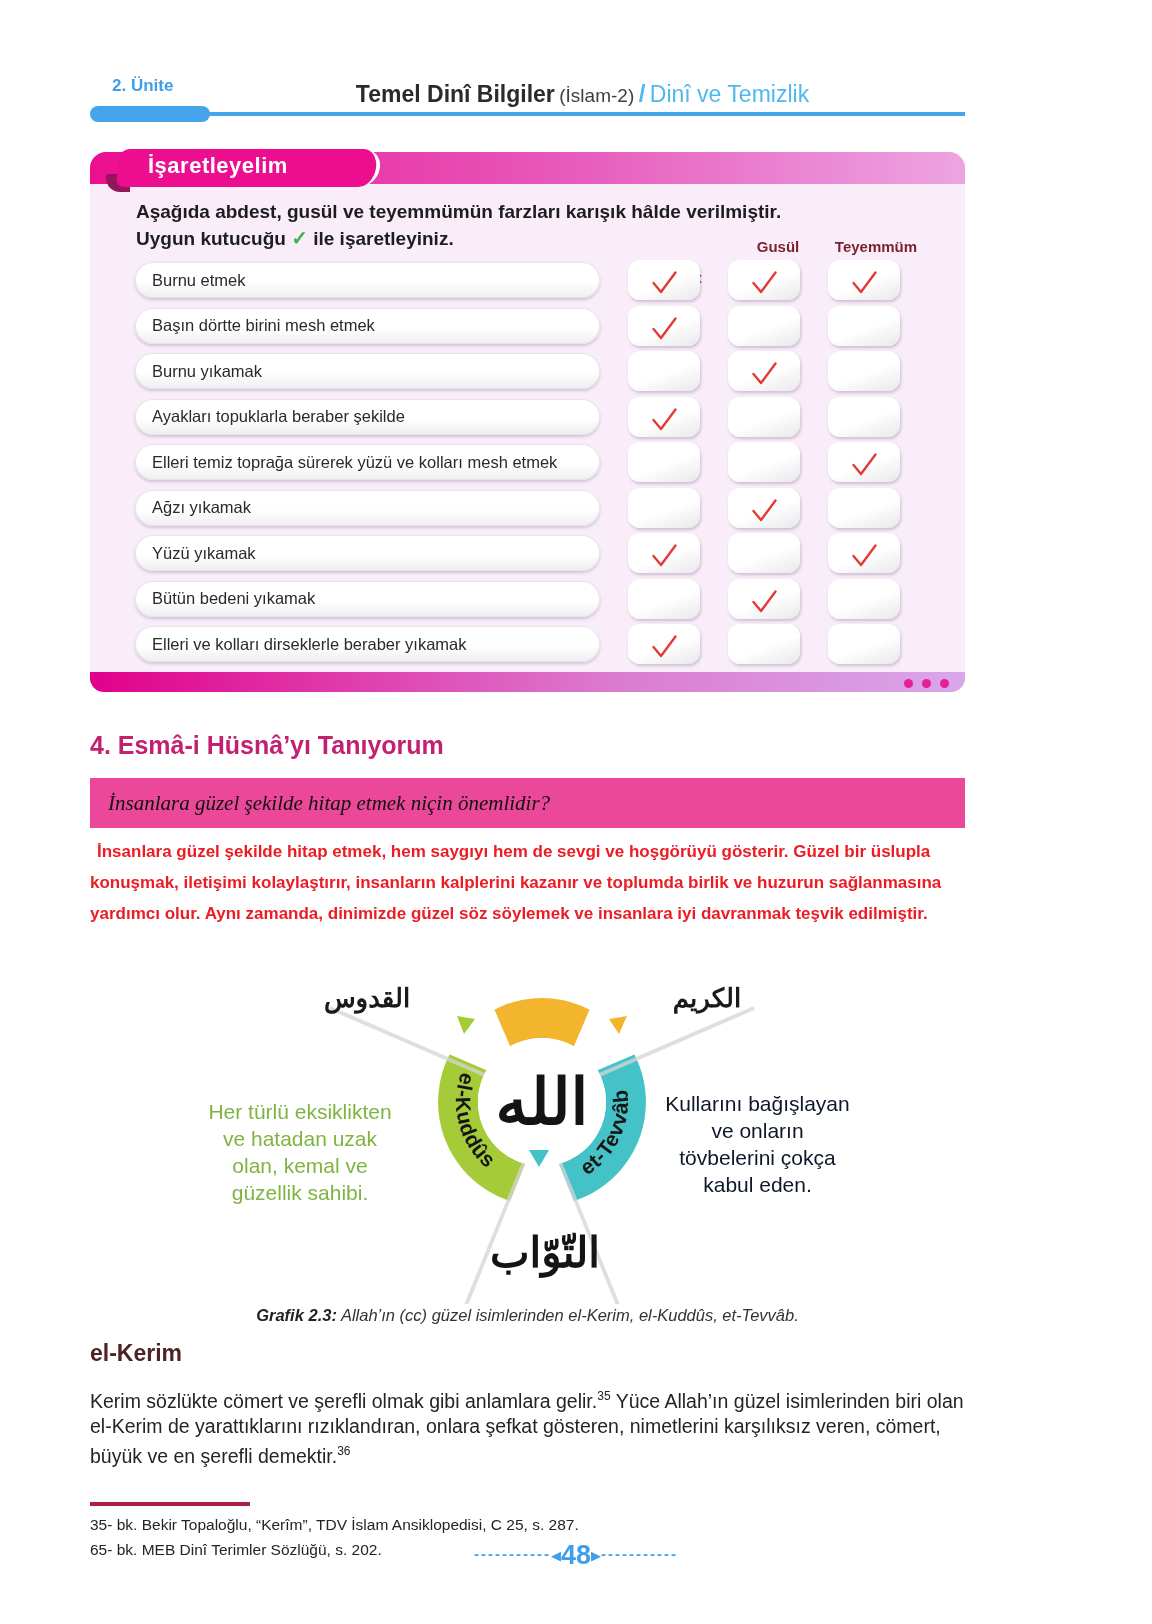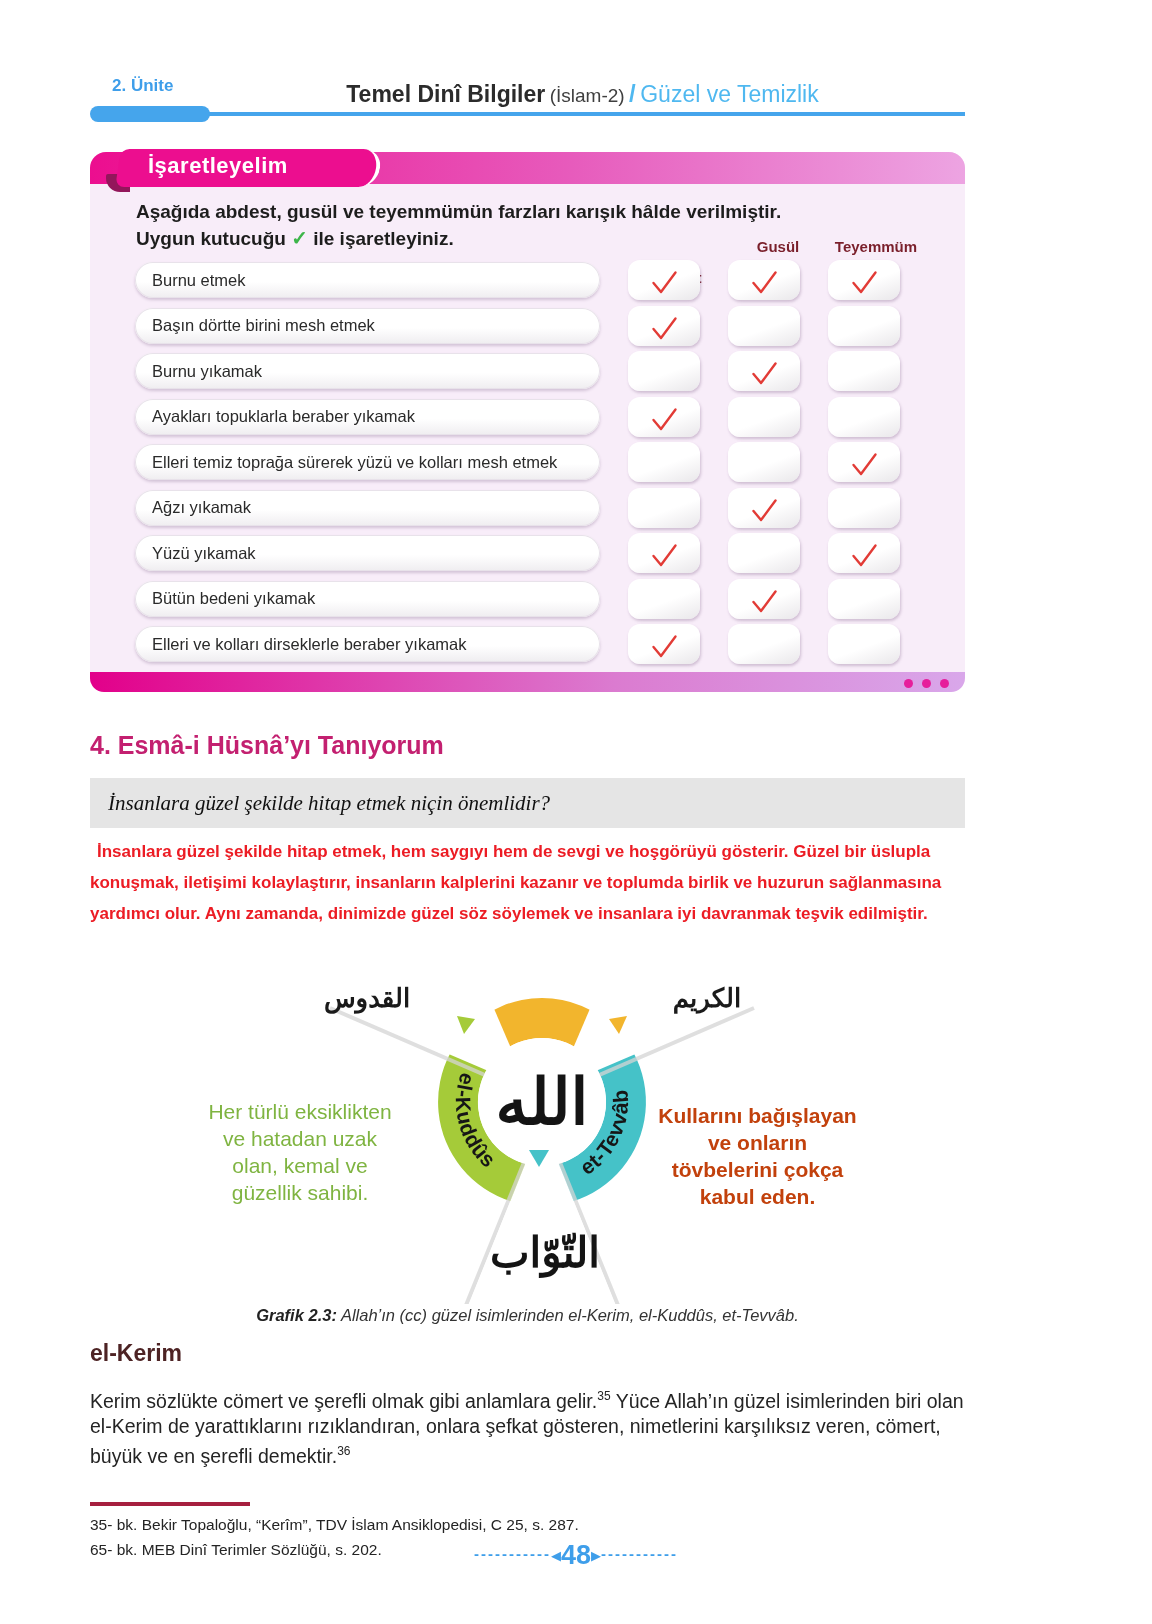--- a/index.html
+++ b/index.html
@@ -45,31 +45,31 @@
     box-shadow:0 2px 3px rgba(120,90,130,.28), inset 0 0 0 1px #e8e2ea;
     display:flex; align-items:center; padding-left:17px; font-size:16.5px; color:#2a2a2a; }
   .check-cell { width:72px; height:40px; margin-left:28px; border-radius:12px;
     background:linear-gradient(160deg,#ffffff 55%,#e9e7ea);
     box-shadow:1px 2px 3px rgba(120,90,130,.32);
     display:flex; align-items:center; justify-content:center; }
   .act-row .check-cell:first-of-type { margin-left:40px; }
   .check-icon { display:block; line-height:0; margin-top:4px; }
   
   .section-heading { position:absolute; left:90px; top:731px; font-size:25px; font-weight:bold; color:#C32070; }
-  .question-box { position:absolute; left:90px; top:778px; width:875px; height:50px; background:#e5e5e5;
+  .question-box { position:absolute; left:90px; top:778px; width:875px; height:50px; background:#ec4899;
     font-family:"Liberation Serif", serif; font-style:italic; font-size:21px; color:#101010;
     display:flex; align-items:center; padding-left:18px; }
   .answer-para { position:absolute; left:90px; top:836px; width:882px; color:#EC1C24; font-weight:bold;
     font-size:17px; line-height:31px; text-indent:7px; }
   
   .diagram { position:absolute; left:90px; top:952px; width:875px; height:352px; }
   .diagram svg { position:absolute; left:112px; top:0; }
   .diag-side { position:absolute; text-align:center; font-size:21px; line-height:27px; }
   .diag-left  { left:95px;  top:146px; width:230px; color:#7FB441; }
-  .diag-right { left:545px; top:150px; width:245px; color:#c2410c;font-weight:bold; }
+  .diag-right { left:545px; top:138px; width:245px; color:#0f172a; }
   
   .caption { position:absolute; left:90px; top:1306px; width:875px; text-align:center;
     font-style:italic; font-size:16.5px; color:#333; }
   .caption b { color:#222; }
   .kerim-heading { position:absolute; left:90px; top:1340px; font-size:23px; font-weight:bold; color:#4D2324; }
   .body-para { position:absolute; left:90px; top:1384px; width:884px; font-size:19.5px; line-height:25px; color:#242424; }
   .body-para sup { font-size:12px; }
   .fn-rule { position:absolute; left:90px; top:1502px; width:160px; height:4px; background:#A6203F; }
   .footnotes { position:absolute; left:90px; top:1512px; font-size:15.5px; line-height:25px; color:#242424; }
   
@@ -83,21 +83,21 @@
 
 <div id="page">
 
   <div class="unit-label">2. Ünite</div>
   <div class="unit-line"></div>
   <div class="unit-pill"></div>
   <div class="page-title">
     <span class="pt-main">Temel Dinî Bilgiler</span>
     <span class="pt-paren">(İslam-2)</span>
     <span class="pt-slash">/</span>
-    <span class="pt-sub">Güzel ve Temizlik</span>
+    <span class="pt-sub">Dinî ve Temizlik</span>
   </div>
 
   <div class="activity-box">
     <div class="box-topbar"></div>
     <div class="tab-tail"></div>
     <div class="tab"></div>
     <div class="tab-text">İşaretleyelim</div>
 
     <div class="instructions">
       <span>Aşağıda abdest, gusül ve teyemmümün farzları karışık hâlde verilmiştir.</span><br>
@@ -144,21 +144,21 @@
           <div class="row-pill">Burnu yıkamak</div>
           <div class="check-cell"></div>
           <div class="check-cell">
             <span class="check-icon"><svg viewBox="0 0 30 26" width="30" height="26">
                 <path d="M4.5 14 L12 23 L26.5 3.5" fill="none" stroke="#E23B36" stroke-width="2.4" stroke-linecap="round" stroke-linejoin="round"></path>
               </svg></span>
           </div>
           <div class="check-cell"></div>
         </div>
         <div class="act-row">
-          <div class="row-pill">Ayakları topuklarla beraber yıkamak</div>
+          <div class="row-pill">Ayakları topuklarla beraber şekilde</div>
           <div class="check-cell">
             <span class="check-icon"><svg viewBox="0 0 30 26" width="30" height="26">
                 <path d="M4.5 14 L12 23 L26.5 3.5" fill="none" stroke="#E23B36" stroke-width="2.4" stroke-linecap="round" stroke-linejoin="round"></path>
               </svg></span>
           </div>
           <div class="check-cell"></div>
           <div class="check-cell"></div>
         </div>
         <div class="act-row">
           <div class="row-pill">Elleri temiz toprağa sürerek yüzü ve kolları mesh etmek</div>

